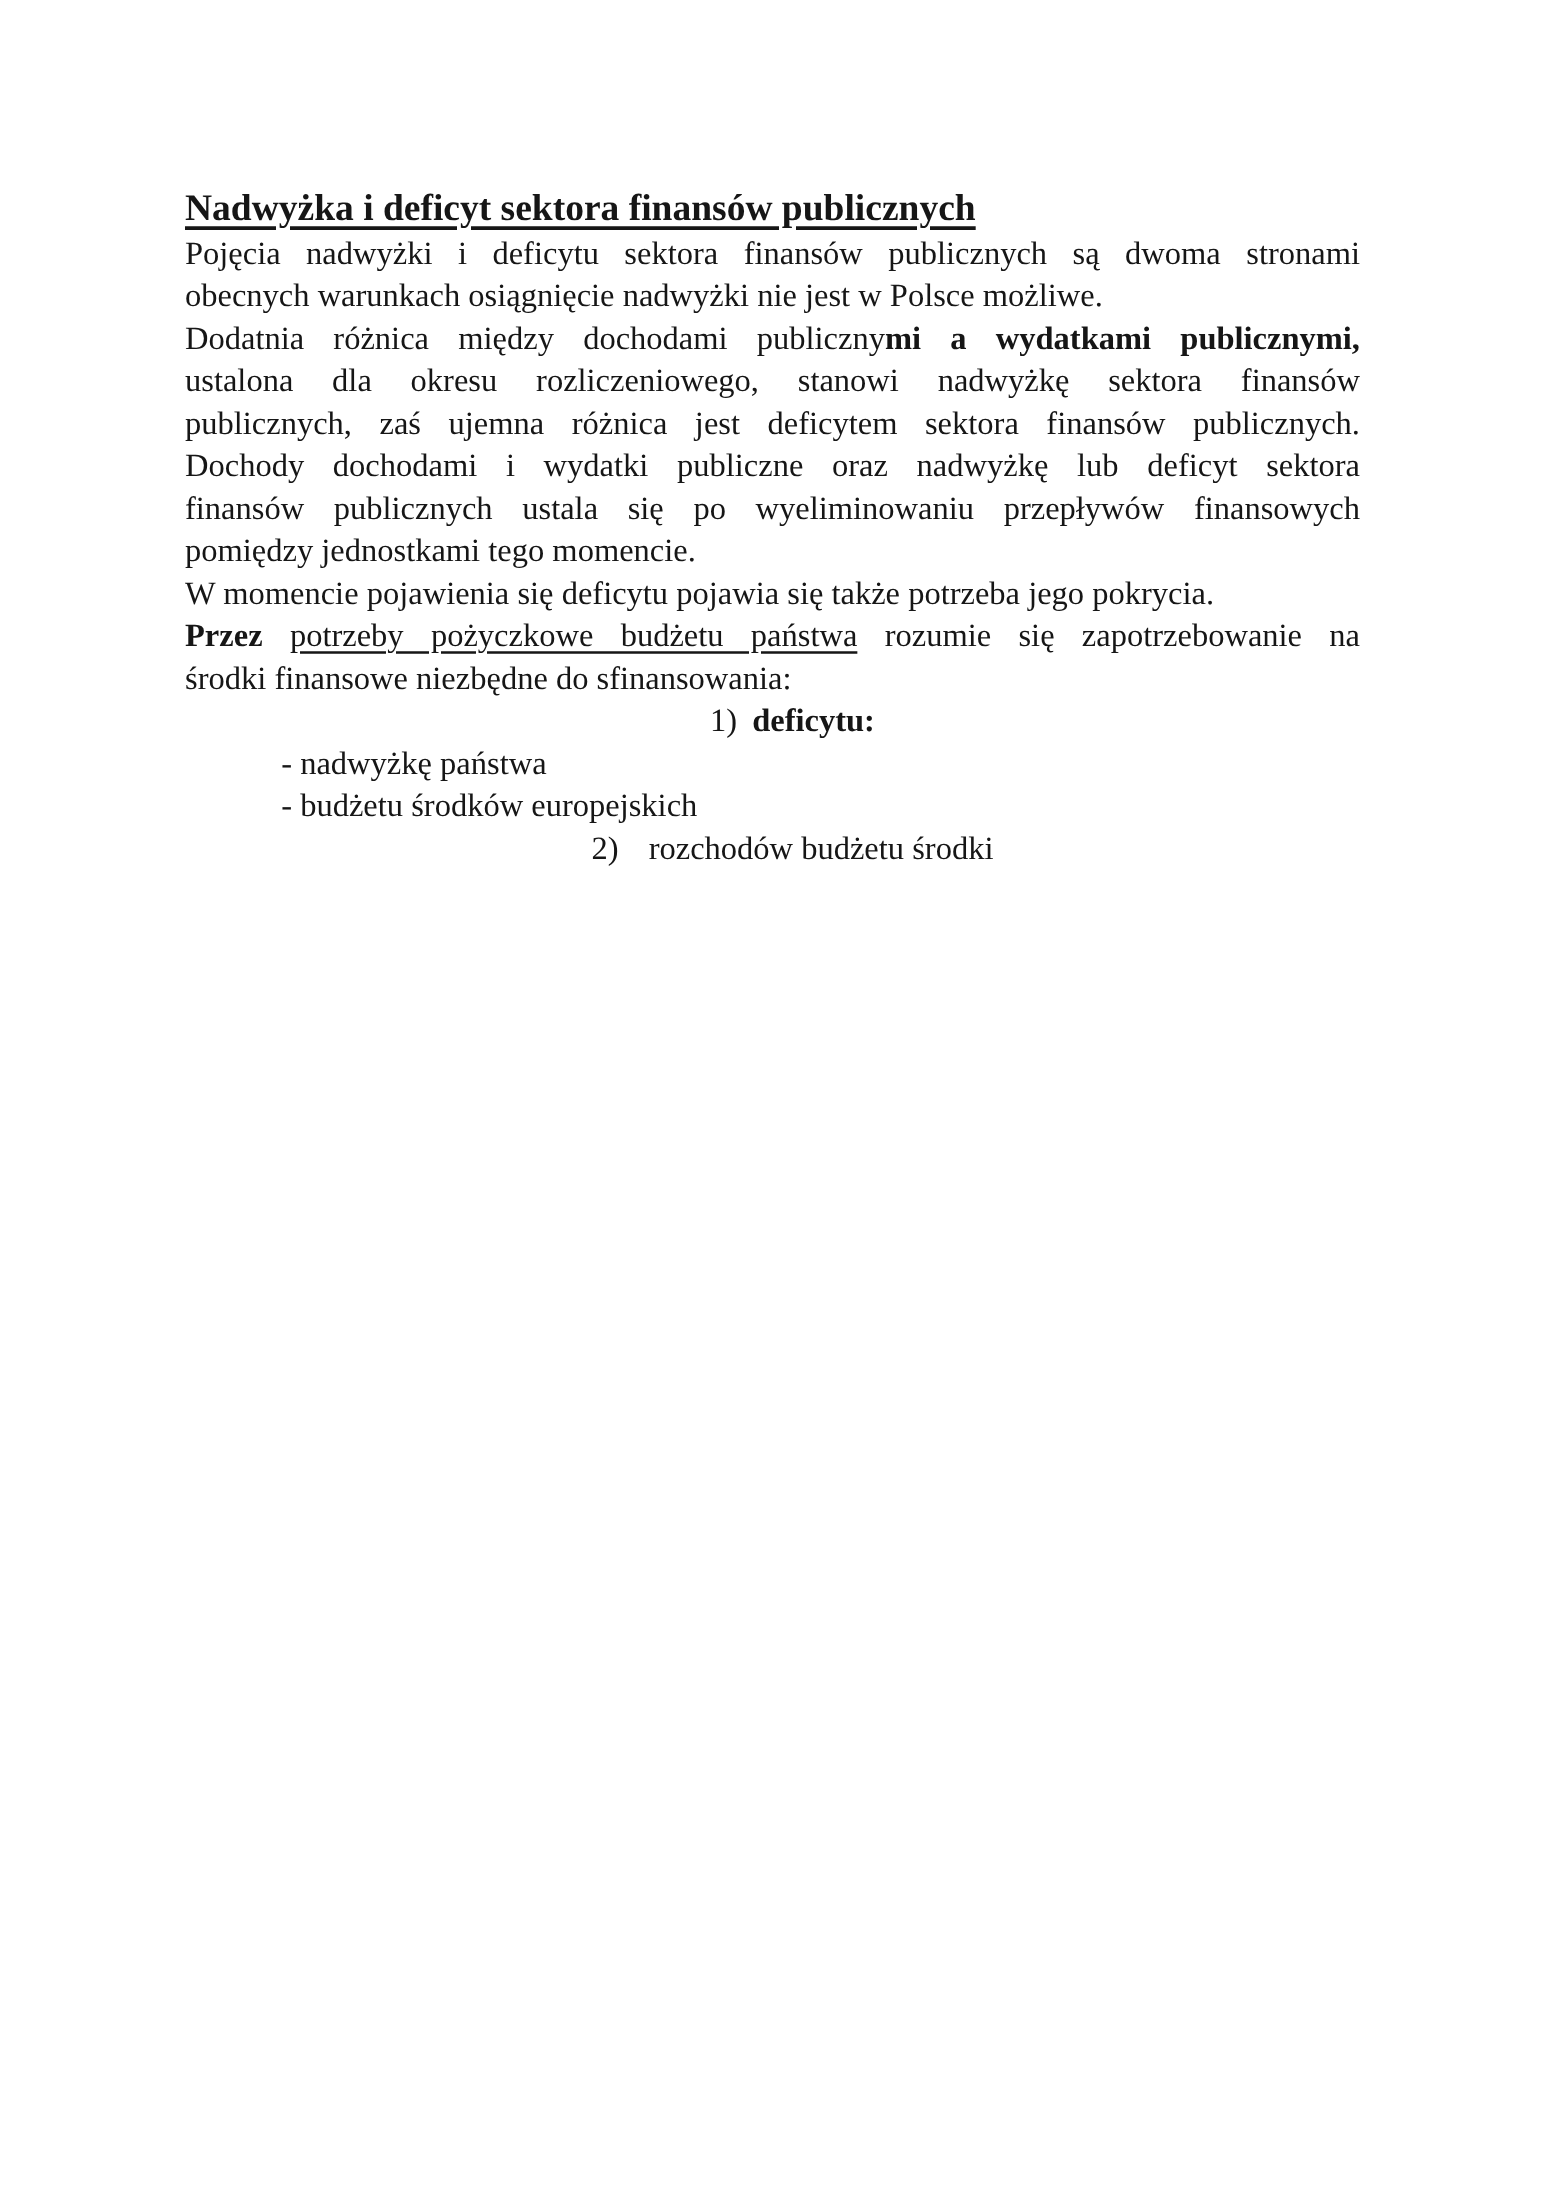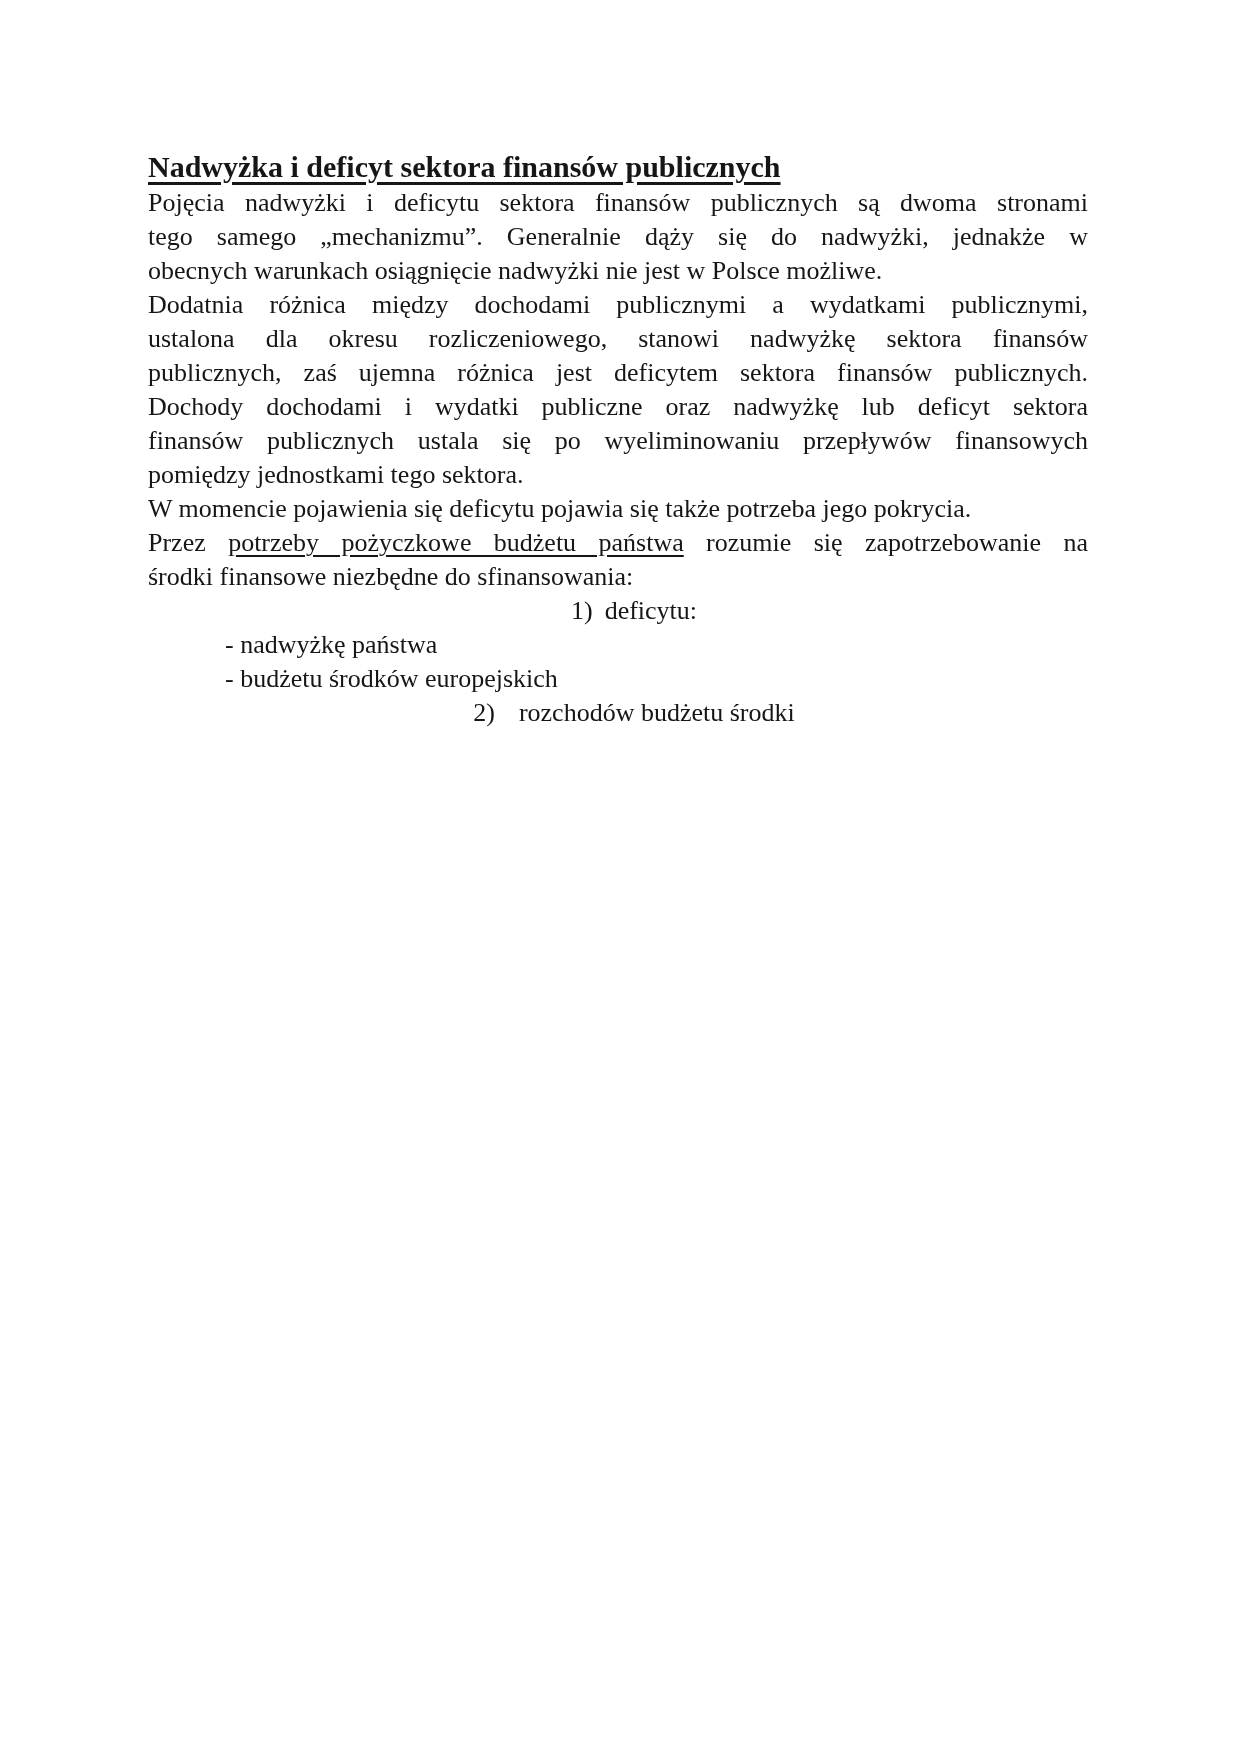--- a/index.html
+++ b/index.html
@@ -40,21 +40,21 @@
     overflow: hidden;
   }
   .just {
     text-align: justify;
     text-align-last: justify;
   }
   .left {
     text-align: left;
   }
   .b {
-    font-weight: normal;
+    font-weight: bold;
   }
   .u {
     text-decoration: underline;
     text-decoration-thickness: 2px;
     text-underline-offset: 4px;
   }
   .li-num {
     padding-left: 32px;
     text-align: center;
   }
@@ -66,29 +66,28 @@
 </style>
 </head>
 <body>
 
 <div class="page">
   <div class="textblock">
 
     <div class="title-line"><span class="u-title">Nadwyżka i deficyt sektora finansów publicznych</span></div>
 
     <div class="line just">Pojęcia nadwyżki i deficytu sektora finansów publicznych są dwoma stronami</div>
-    <div class="line just">tego samego „mechanizmu”. Generalnie dąży się do nadwyżki, jednakże w</div>
     <div class="line left">obecnych warunkach osiągnięcie nadwyżki nie jest w Polsce możliwe.</div>
 
     <div class="line just"><span>Dodatnia różnica między dochodami publiczny</span><span class="b">mi a wydatkami publicznymi,</span></div>
     <div class="line just">ustalona dla okresu rozliczeniowego, stanowi nadwyżkę sektora finansów</div>
     <div class="line just">publicznych, zaś ujemna różnica jest deficytem sektora finansów publicznych.</div>
     <div class="line just">Dochody dochodami i wydatki publiczne oraz nadwyżkę lub deficyt sektora</div>
     <div class="line just">finansów publicznych ustala się po wyeliminowaniu przepływów finansowych</div>
-    <div class="line left">pomiędzy jednostkami tego sektora.</div>
+    <div class="line left">pomiędzy jednostkami tego momencie.</div>
 
     <div class="line left">W momencie pojawienia się deficytu pojawia się także potrzeba jego pokrycia.</div>
 
     <div class="line just"><span class="b">Przez </span><span class="u">potrzeby pożyczkowe budżetu państwa</span><span> rozumie się zapotrzebowanie na</span></div>
     <div class="line left">środki finansowe niezbędne do sfinansowania:</div>
 
     <div class="line left li-num"><span class="num1">1)</span><span class="b">deficytu:</span></div>
     <div class="line left li-dash">- nadwyżkę państwa</div>
     <div class="line left li-dash">- budżetu środków europejskich</div>
     <div class="line left li-num"><span class="num2">2)</span><span>rozchodów budżetu środki</span></div>

